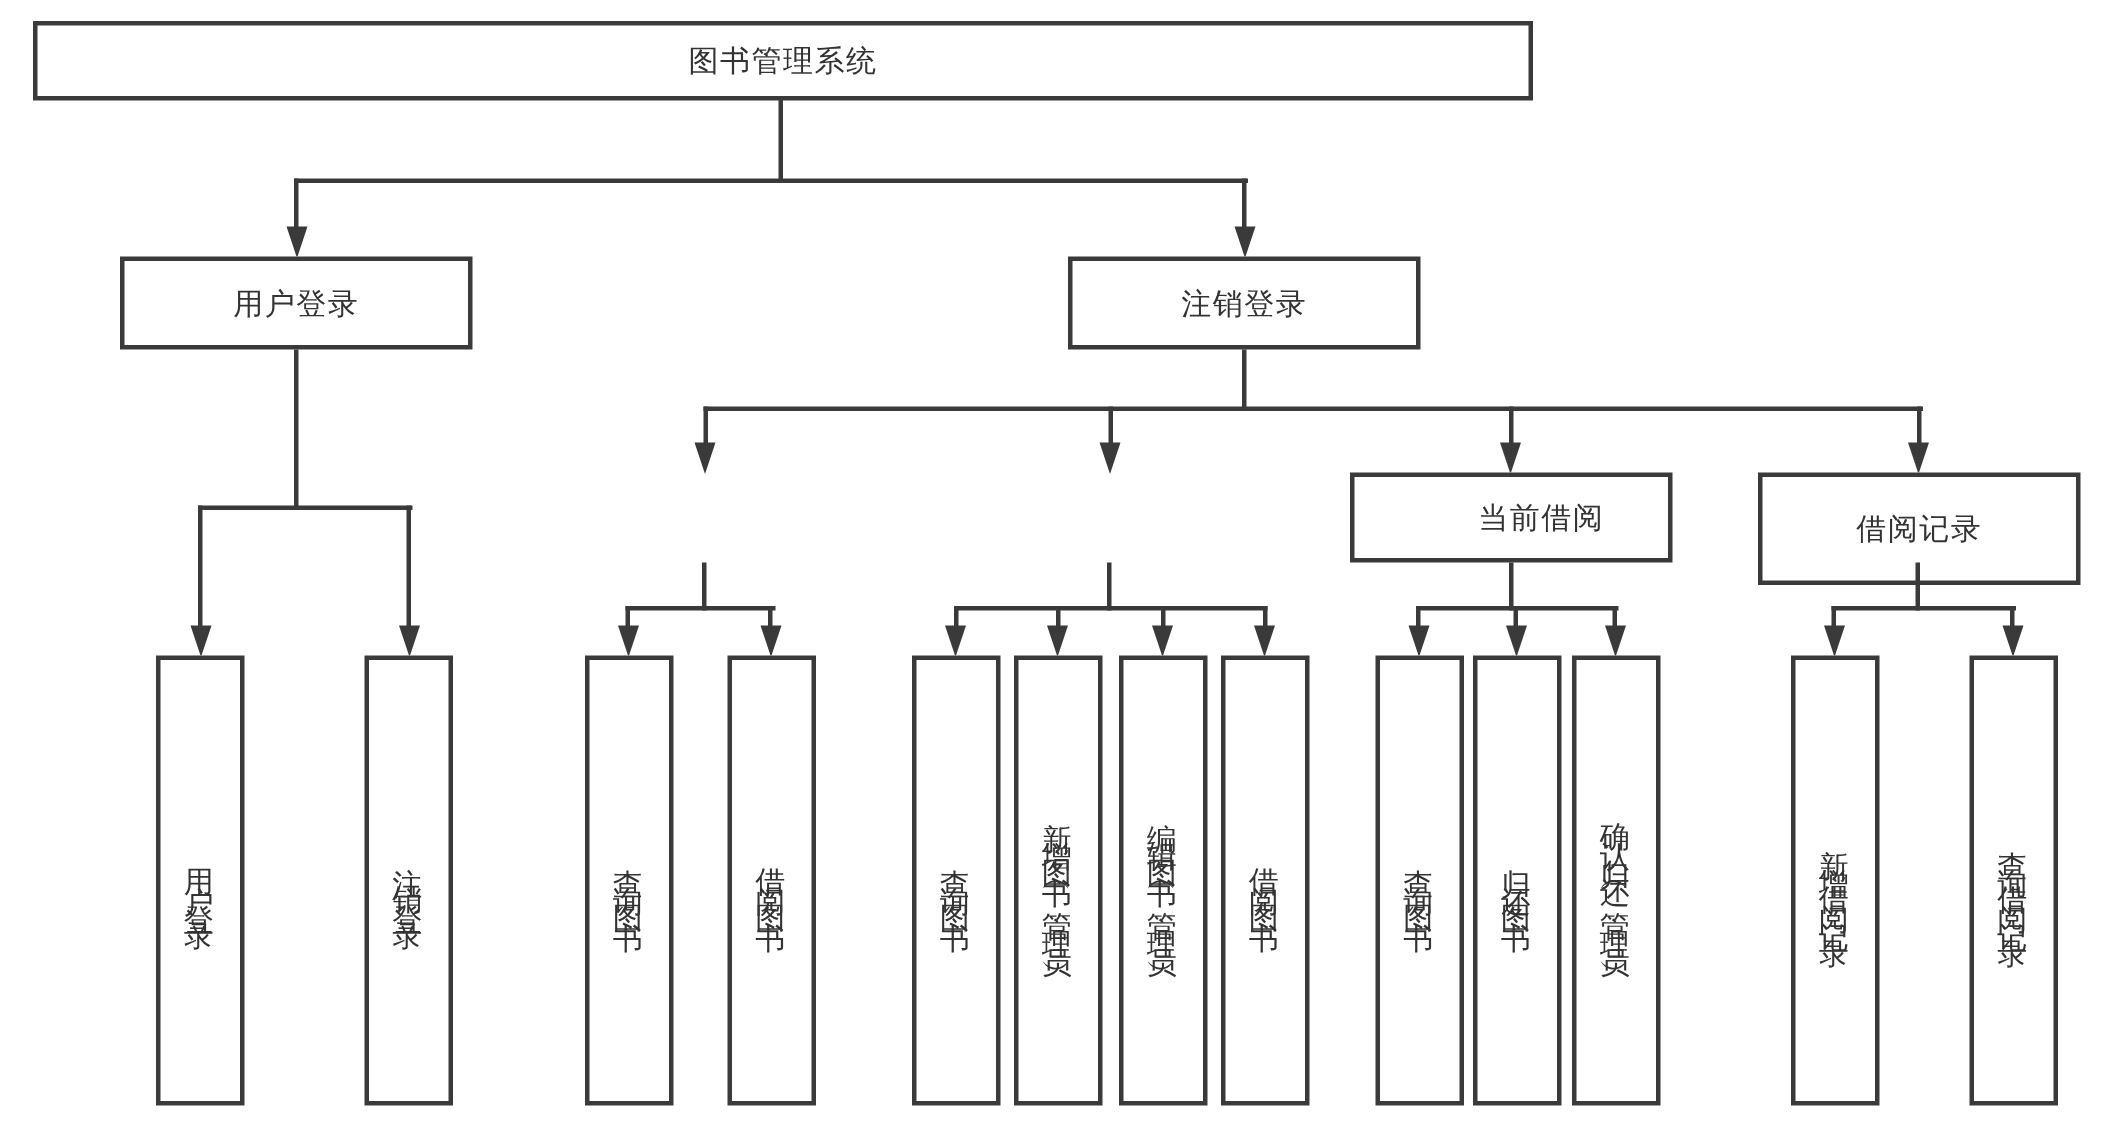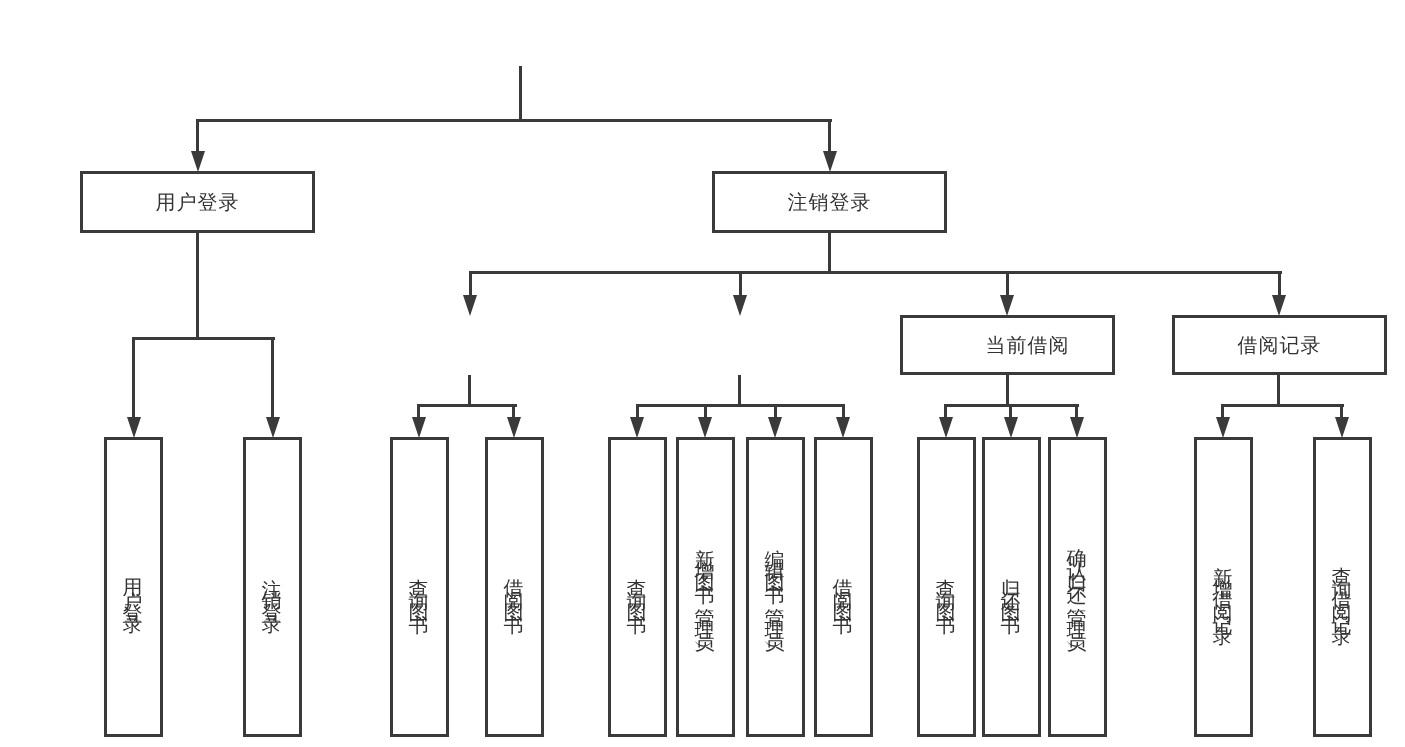--- a/index.html
+++ b/index.html
@@ -32,20 +32,21 @@
     position:absolute; left:1186px; top:710px;
     font-size:19px; color:#c9c9c9; letter-spacing:1px;
     white-space:nowrap; z-index:10;
   }
 </style>
 </head>
 <body>
 
 <div class="canvas">
 
+  <div class="node" style="left:22px; top:14px; width:1000px; height:53px;">图书管理系统</div>
 
   <div class="vline" style="left:519px; top:66px; height:56px;"></div>
   <div class="hline" style="left:196px; top:119px; width:636px;"></div>
   <div class="vline" style="left:196px; top:119px; height:33px;"></div>
   <div class="arrow" style="left:191px; top:151px;"></div>
   <div class="vline" style="left:828px; top:119px; height:33px;"></div>
   <div class="arrow" style="left:823px; top:151px;"></div>
 
   <div class="node" style="left:80px; top:171px; width:235px; height:62px;">用户登录</div>
   <div class="node" style="left:712px; top:171px; width:235px; height:62px;">注销登录</div>
@@ -62,21 +63,21 @@
   <div class="vline" style="left:469px; top:271px; height:26px;"></div>
   <div class="arrow" style="left:463px; top:295px;"></div>
   <div class="vline" style="left:739px; top:271px; height:26px;"></div>
   <div class="arrow" style="left:733px; top:295px;"></div>
   <div class="vline" style="left:1006px; top:271px; height:26px;"></div>
   <div class="arrow" style="left:1000px; top:295px;"></div>
   <div class="vline" style="left:1278px; top:271px; height:26px;"></div>
   <div class="arrow" style="left:1272px; top:295px;"></div>
 
   <div class="node" style="left:900px; top:315px; width:215px; height:60px;padding-left:40px;">当前借阅</div>
-  <div class="node" style="left:1172px; top:315px; width:215px; height:60px;">借阅记录</div>
+  <div class="node" style="left:1172px; top:315px; width:215px; height:75px;">借阅记录</div>
 
   <div class="vline" style="left:468px; top:375px; height:32px;"></div>
   <div class="hline" style="left:417px; top:404px; width:100px;"></div>
   <div class="vline" style="left:417px; top:404px; height:15px;"></div>
   <div class="arrow" style="left:412px; top:417px;"></div>
   <div class="vline" style="left:512px; top:404px; height:15px;"></div>
   <div class="arrow" style="left:507px; top:417px;"></div>
 
   <div class="vline" style="left:738px; top:375px; height:32px;"></div>
   <div class="hline" style="left:636px; top:404px; width:209px;"></div>

